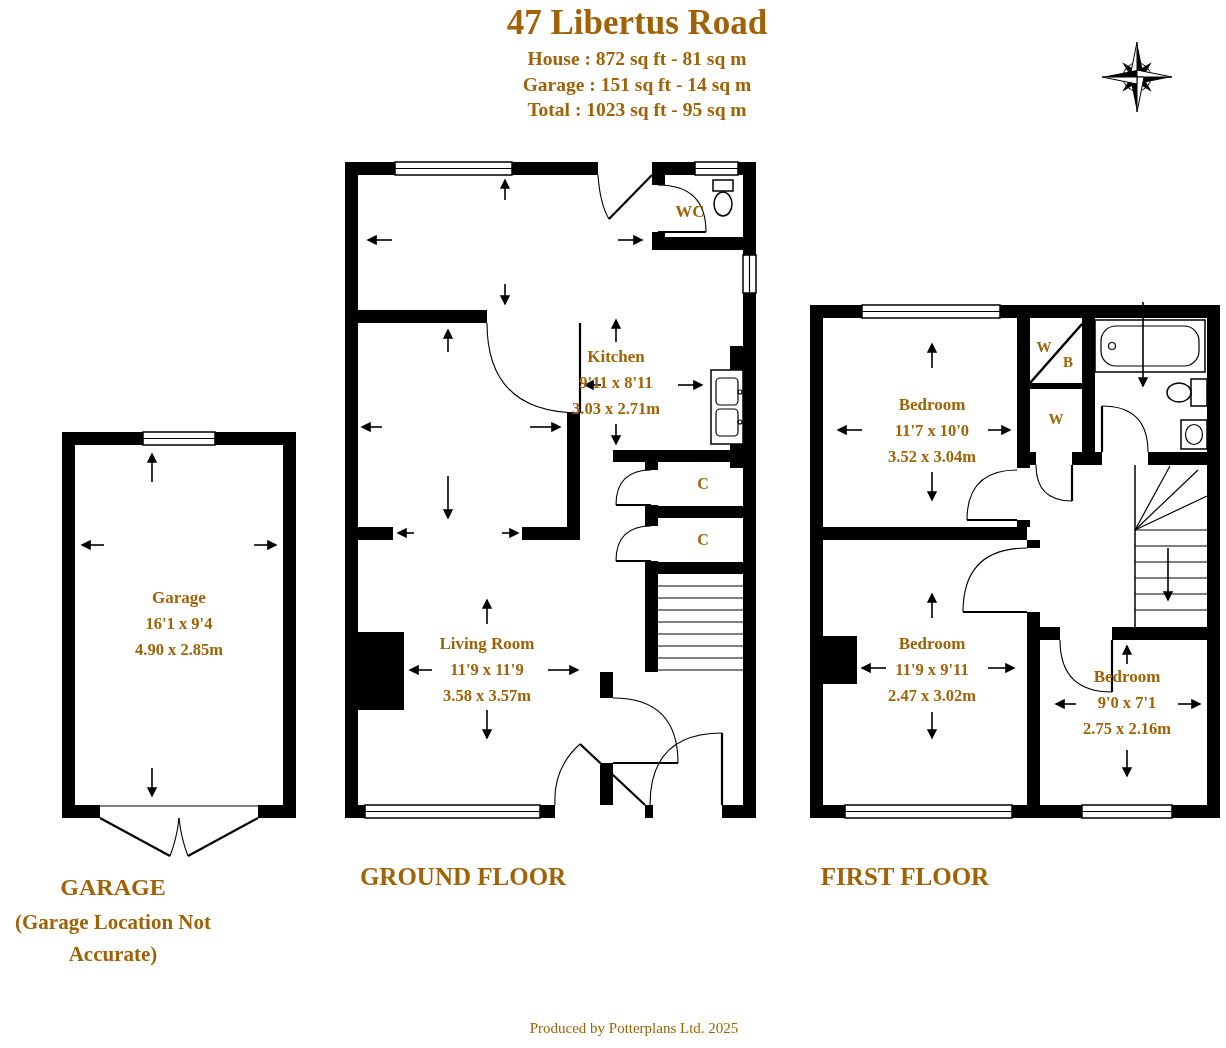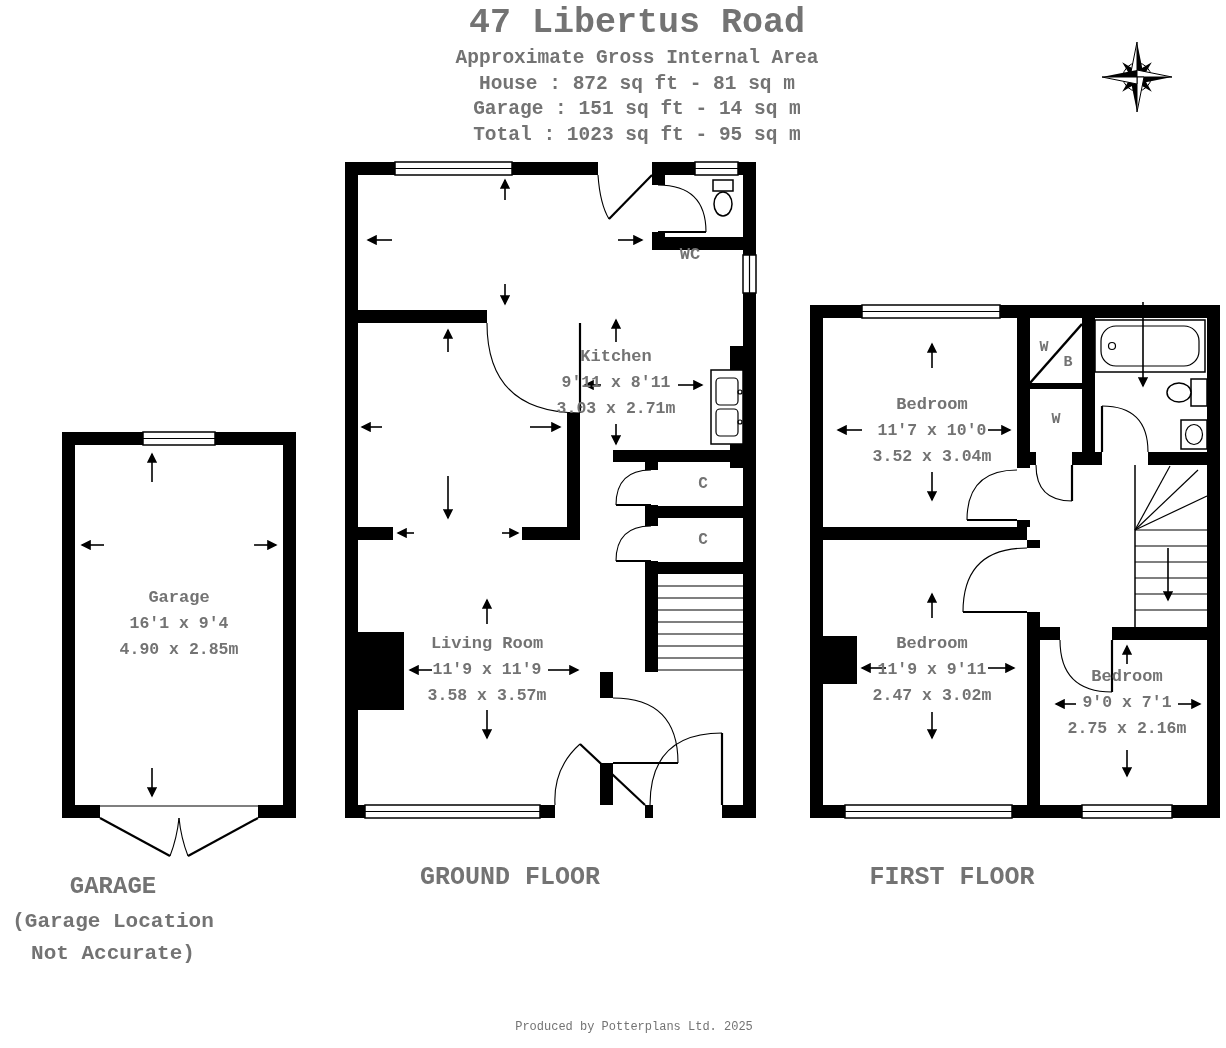--- a/index.html
+++ b/index.html
@@ -1,43 +1,43 @@
 <!DOCTYPE html>
 <html><head>
 <meta charset="utf-8">
 <style>
   html,body{margin:0;padding:0;background:#fff;}
   .page{position:relative;width:1226px;height:1048px;background:#fff;overflow:hidden;
-        font-family:Liberation Mono, monospace;color:#737373;}
+        font-family:Liberation Serif, serif;color:#a16207;}
   svg.plan{position:absolute;left:0;top:0;}
   svg.plan rect{fill:#000;}
   .win{fill:#fff !important;stroke:#000;stroke-width:1.5;}
   .winline{stroke:#000;stroke-width:1.2;}
   .leaf{stroke:#000;stroke-width:2.2;}
   .swing{fill:none;stroke:#000;stroke-width:1.1;}
   .fix{fill:#fff !important;stroke:#000;stroke-width:1.5;}
   .fixline{fill:none !important;stroke:#000;stroke-width:1.2;}
   .fixdot{fill:none;stroke:#000;stroke-width:1.2;}
   .tread{stroke:#000;stroke-width:1.2;}
   .edge{stroke:#000;stroke-width:1.5;}
   .arrow{stroke:#000;stroke-width:1.6;}
   .header{position:absolute;left:637px;top:0;transform:translateX(-50%);width:760px;text-align:center;}
   .title{font-size:35px;font-weight:bold;line-height:46px;}
   .hline{font-size:19.5px;font-weight:bold;line-height:25.5px;}
   .room-label{position:absolute;transform:translateX(-50%);text-align:center;font-weight:bold;white-space:nowrap;line-height:26px;}
   .rname{font-size:17px;}
   .rdim{font-size:16.5px;}
   .small-label{position:absolute;transform:translate(-50%,-50%);font-weight:bold;font-size:16px;}
-  .floor-label{position:absolute;transform:translateX(-50%);font-weight:bold;font-size:25px;white-space:nowrap;margin-left:47px;}
+  .floor-label{position:absolute;transform:translateX(-50%);font-weight:bold;font-size:25px;white-space:nowrap;}
   .garage-caption{position:absolute;left:113px;top:870px;transform:translateX(-50%);text-align:center;width:240px;}
   .garage-caption .g1{font-size:24px;font-weight:bold;line-height:34px;}
   .garage-caption .g2{font-size:21px;font-weight:bold;line-height:32px;margin:2px auto 12px;width:215px;}
   .foot-title{position:absolute;left:634px;top:906px;transform:translateX(-50%);font-size:16px;font-weight:bold;white-space:nowrap;}
   .foot-body{position:absolute;left:634px;top:936px;transform:translateX(-50%);width:520px;text-align:center;font-size:15px;line-height:27px;}
-  .foot-credit{position:absolute;left:634px;top:1020px;transform:translateX(-50%);font-size:12px;white-space:nowrap;}
+  .foot-credit{position:absolute;left:634px;top:1020px;transform:translateX(-50%);font-size:15px;white-space:nowrap;}
 </style>
 </head>
 <body>
 
 <div class="page">
 
   <svg class="plan" width="1226" height="1048" viewBox="0 0 1226 1048">
     <defs>
       <marker id="arr" viewBox="0 0 10 10" refX="8.5" refY="5" markerWidth="6.5" markerHeight="6.5" orient="auto-start-reverse">
         <path d="M0,0 L10,5 L0,10 z" fill="#000"></path>
@@ -295,34 +295,33 @@
         <line x1="1127" y1="664" x2="1127" y2="646" class="arrow" marker-end="url(#arr)"></line>
         <line x1="1127" y1="750" x2="1127" y2="776" class="arrow" marker-end="url(#arr)"></line>
         <line x1="1076" y1="704" x2="1056" y2="704" class="arrow" marker-end="url(#arr)"></line>
         <line x1="1178" y1="704" x2="1200" y2="704" class="arrow" marker-end="url(#arr)"></line>
       </g>
     </g>
   </svg>
 
   <div class="header">
     <div class="title">47 Libertus Road</div>
-    <div class="hline">Approximate Gross Internal Area</div>
     <div class="hline">House : 872 sq ft - 81 sq m</div>
     <div class="hline">Garage : 151 sq ft - 14 sq m</div>
     <div class="hline">Total : 1023 sq ft - 95 sq m</div>
   </div>
 
   <div class="room-label" style="left:179px;top:585px;">
     <div class="rname">Garage</div>
     <div class="rdim">16'1 x 9'4</div>
     <div class="rdim">4.90 x 2.85m</div>
   </div>
 
 
-  <div class="small-label" style="left:690px;top:212px;font-size:17px;margin-top:42px;">WC</div>
+  <div class="small-label" style="left:690px;top:212px;font-size:17px;">WC</div>
 
   <div class="room-label" style="left:616px;top:344px;">
     <div class="rname">Kitchen</div>
     <div class="rdim">9'11 x 8'11</div>
     <div class="rdim">3.03 x 2.71m</div>
   </div>
 
 
   <div class="room-label" style="left:487px;top:631px;">
     <div class="rname">Living Room</div>

